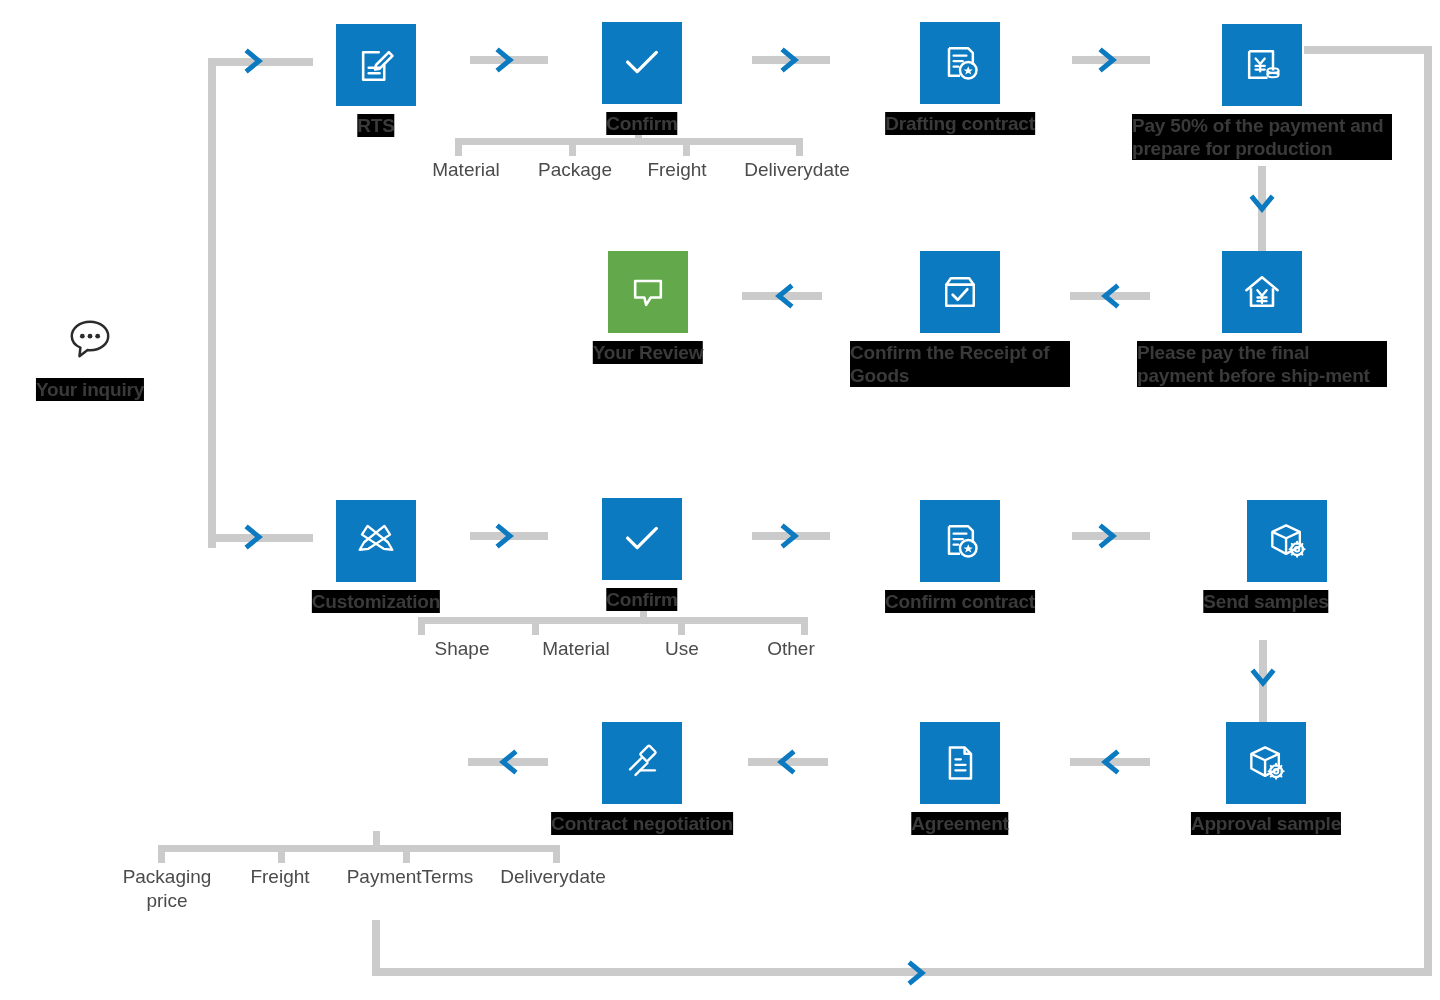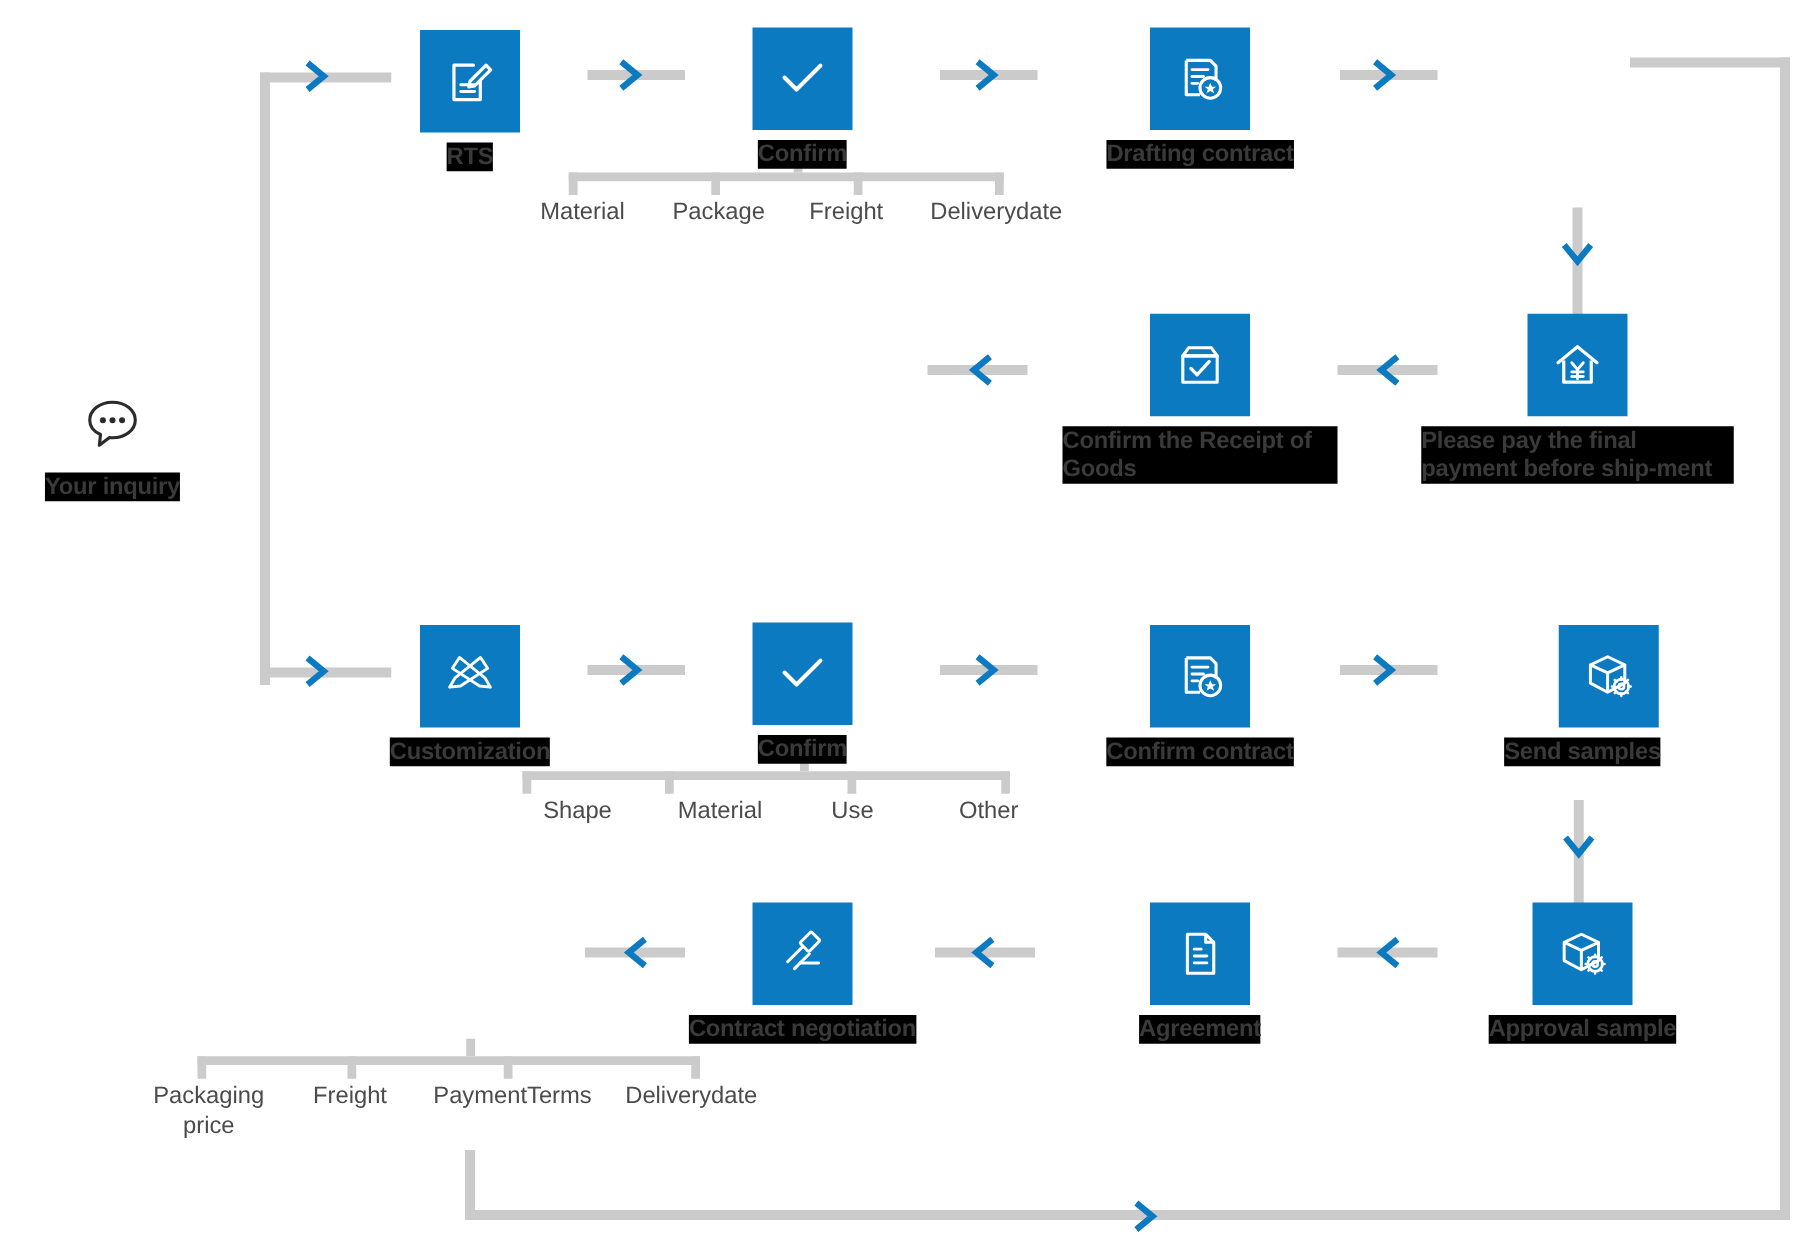--- a/index.html
+++ b/index.html
@@ -252,21 +252,45 @@
         <line x1="17" y1="16" x2="31" y2="16" stroke="#fff" stroke-width="2.5" stroke-linecap="round"></line>
         <line x1="17" y1="22" x2="27" y2="22" stroke="#fff" stroke-width="2.5" stroke-linecap="round"></line>
         <line x1="17" y1="28" x2="22" y2="28" stroke="#fff" stroke-width="2.5" stroke-linecap="round"></line>
         <circle cx="33" cy="32" r="9" fill="none" stroke="#fff" stroke-width="2.7"></circle>
         <path d="M33 27.5 L34.5 31 L38 31 L35.2 33.2 L36.3 36.6 L33 34.6 L29.7 36.6 L30.8 33.2 L28 31 L31.5 31 Z" fill="#fff"></path>
       </svg>
     </div>
     <div class="node-label">Drafting contract</div>
   </div>
 
-
+  <div class="node" style="left:1222px; top:24px; width:80px;">
+    <div class="tile">
+      <svg width="44" height="44" viewBox="0 0 48 48">
+        <path d="M10 9 H36 V30" fill="none" stroke="#fff" stroke-width="2.7" stroke-linejoin="round"></path>
+        <path d="M10 9 V38 H30" fill="none" stroke="#fff" stroke-width="2.7" stroke-linejoin="round"></path>
+        <path d="M17 17 L22 23 L27 17" fill="none" stroke="#fff" stroke-width="2.5" stroke-linecap="round" stroke-linejoin="round"></path>
+        <line x1="22" y1="23" x2="22" y2="31" stroke="#fff" stroke-width="2.5" stroke-linecap="round"></line>
+        <line x1="17" y1="25" x2="27" y2="25" stroke="#fff" stroke-width="2.5" stroke-linecap="round"></line>
+        <line x1="17" y1="29" x2="27" y2="29" stroke="#fff" stroke-width="2.5" stroke-linecap="round"></line>
+        <ellipse cx="36" cy="30" rx="6" ry="2.4" fill="none" stroke="#fff" stroke-width="2.2"></ellipse>
+        <ellipse cx="36" cy="35" rx="6" ry="2.4" fill="none" stroke="#fff" stroke-width="2.2"></ellipse>
+        <path d="M30 30 V35 M42 30 V35" stroke="#fff" stroke-width="2.2"></path>
+      </svg>
+    </div>
+    <div class="node-label two-line">Pay 50% of the payment and prepare for production</div>
+  </div>
+
+  <div class="node" style="left:608px; top:251px; width:80px;">
+    <div class="tile green">
+      <svg width="44" height="44" viewBox="0 0 48 48">
+        <path d="M10 12 H38 V30 H27 L22 38 L20 30 H10 Z" fill="none" stroke="#fff" stroke-width="2.8" stroke-linejoin="round"></path>
+      </svg>
+    </div>
+    <div class="node-label">Your Review</div>
+  </div>
 
   <div class="node" style="left:920px; top:251px; width:80px;">
     <div class="tile">
       <svg width="44" height="44" viewBox="0 0 48 48">
         <path d="M9 16 L14 9 H34 L39 16 Z" fill="none" stroke="#fff" stroke-width="2.7" stroke-linejoin="round"></path>
         <rect x="9" y="16" width="30" height="23" fill="none" stroke="#fff" stroke-width="2.7" stroke-linejoin="round"></rect>
         <path d="M16 27 L21.5 32.5 L32 21" fill="none" stroke="#fff" stroke-width="2.9" stroke-linecap="round" stroke-linejoin="round"></path>
       </svg>
     </div>
     <div class="node-label two-line" style="width:220px;">Confirm the Receipt of Goods</div>

